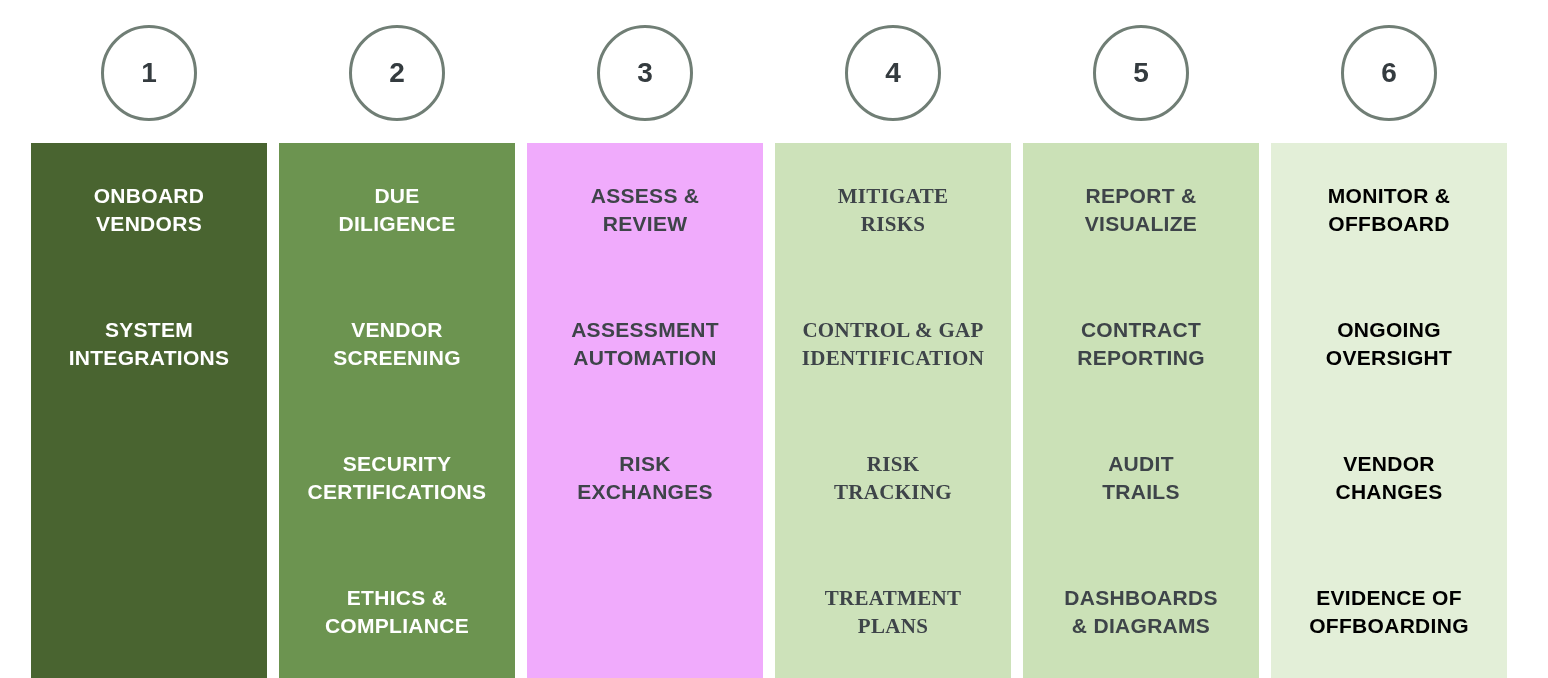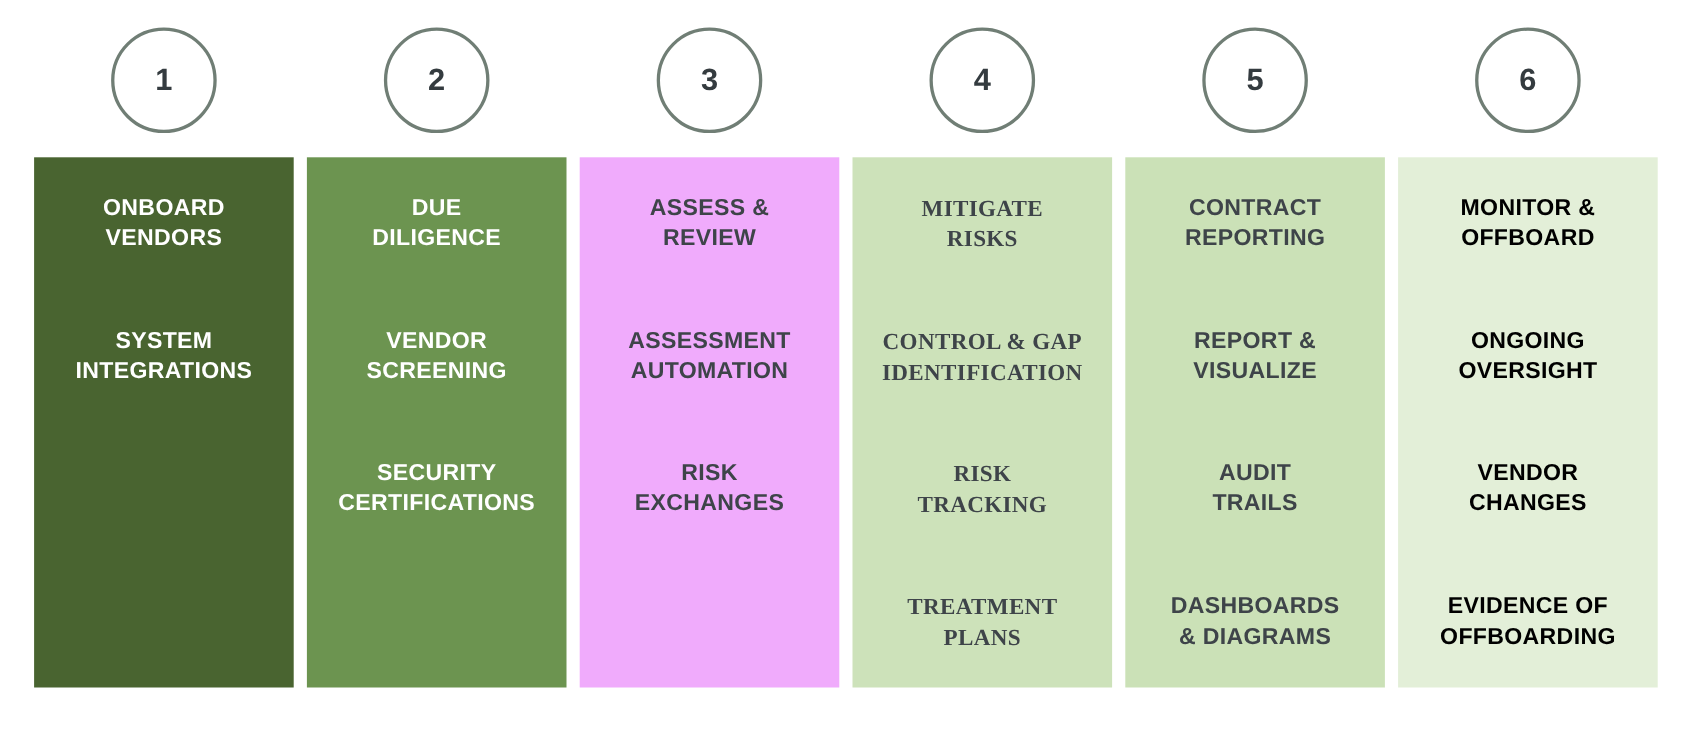--- a/index.html
+++ b/index.html
@@ -37,21 +37,21 @@
     margin-bottom: 22px;
     box-sizing: content-box;
   }
   .stage-number {
     font-size: 28px;
     font-weight: bold;
     color: #343B3F;
   }
   .stage-column {
     width: 100%;
-    height: 482px;
+    height: 536px;
     display: grid;
     grid-template-rows: repeat(4, 1fr);
     align-items: center;
   }
   .stage-item {
     text-align: center;
     font-size: 21px;
     font-weight: bold;
     line-height: 28px;
     letter-spacing: 0.3px;
@@ -80,20 +80,22 @@
     <div class="stage-circle">
       <span class="stage-number">2</span>
     </div>
     <div class="stage-column" style="background-color: rgb(108, 148, 80); color: #ffffff;">
       <div class="stage-item">DUE
 DILIGENCE</div>
       <div class="stage-item">VENDOR
 SCREENING</div>
       <div class="stage-item">SECURITY
 CERTIFICATIONS</div>
+      <div class="stage-item">ETHICS &amp;
+COMPLIANCE</div>
     </div>
   </div>
 
   <div class="stage">
     <div class="stage-circle">
       <span class="stage-number">3</span>
     </div>
     <div class="stage-column" style="background-color: #f0abfc; color: rgb(62, 68, 73);">
       <div class="stage-item">ASSESS &amp;
 REVIEW</div>
@@ -118,24 +120,24 @@
       <div class="stage-item">TREATMENT
 PLANS</div>
     </div>
   </div>
 
   <div class="stage">
     <div class="stage-circle">
       <span class="stage-number">5</span>
     </div>
     <div class="stage-column" style="background-color: rgb(203, 225, 183); color: rgb(62, 68, 73);">
+      <div class="stage-item">REPORT &amp;
+VISUALIZE</div>
       <div class="stage-item">CONTRACT
 REPORTING</div>
-      <div class="stage-item">REPORT &amp;
-VISUALIZE</div>
       <div class="stage-item">AUDIT
 TRAILS</div>
       <div class="stage-item">DASHBOARDS
 &amp; DIAGRAMS</div>
     </div>
   </div>
 
   <div class="stage">
     <div class="stage-circle">
       <span class="stage-number">6</span>

